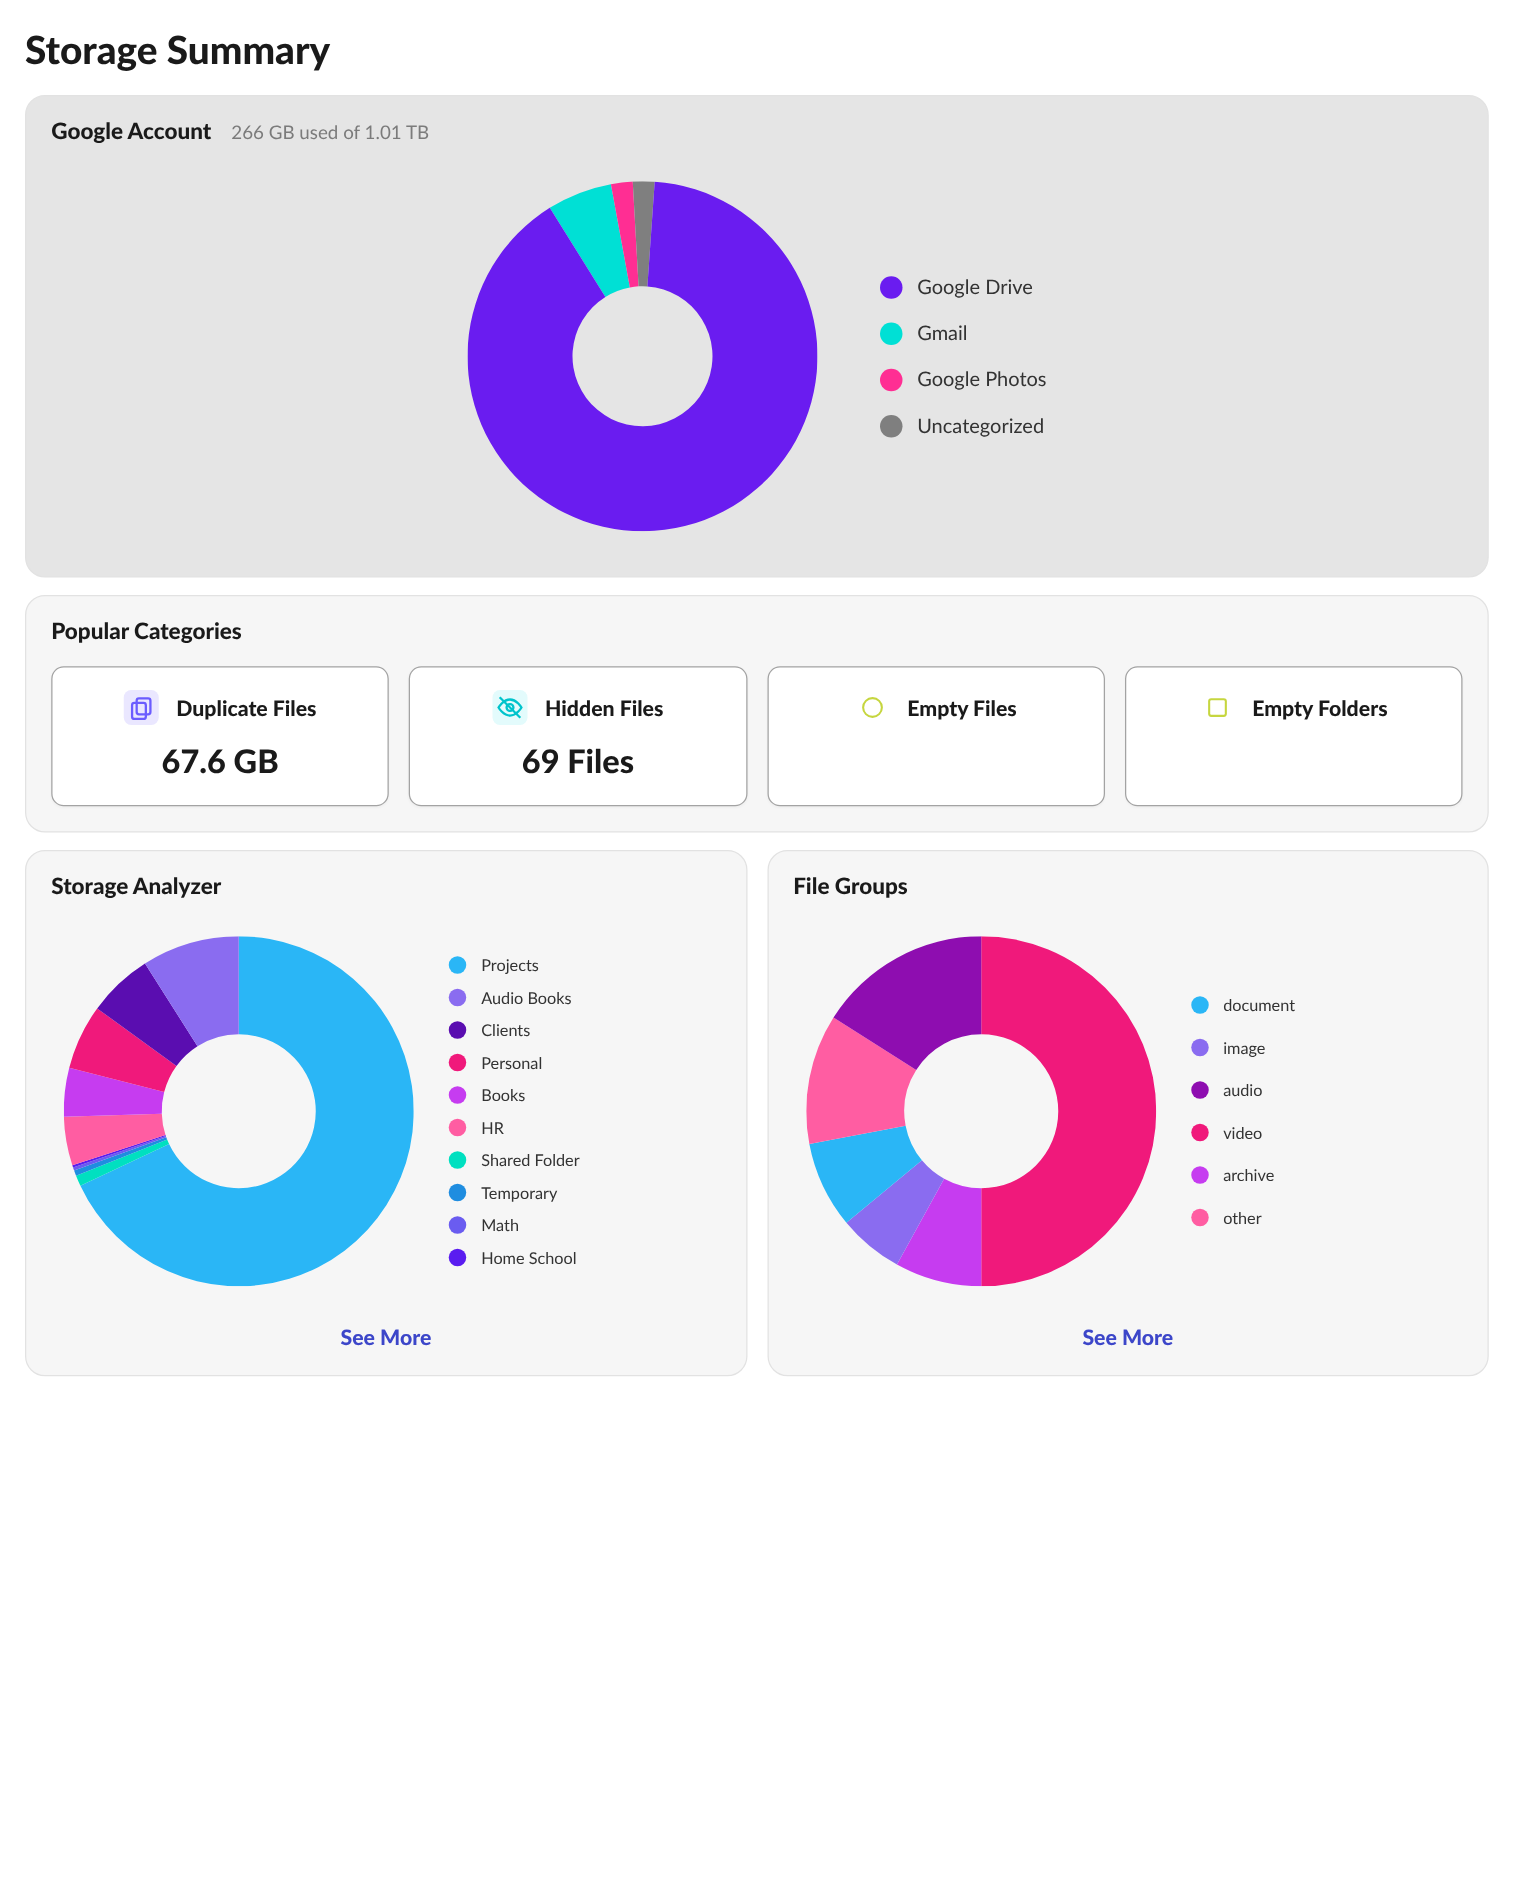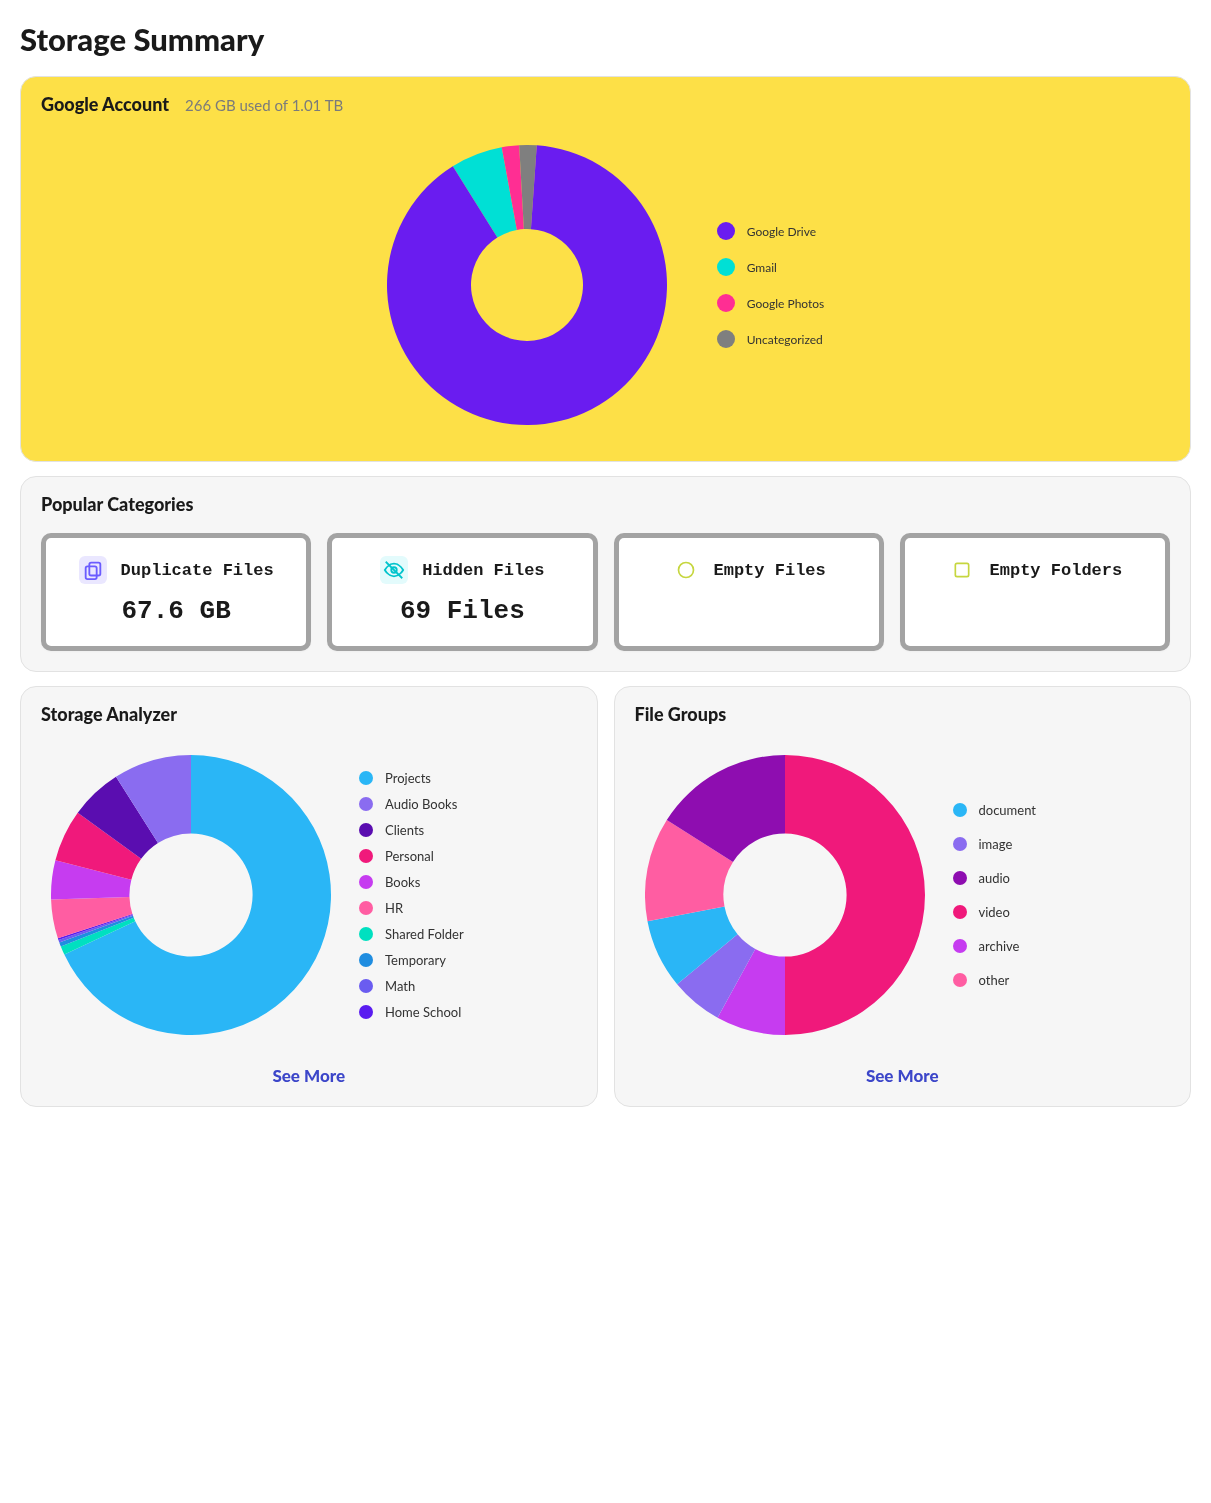--- a/index.html
+++ b/index.html
@@ -13,21 +13,21 @@
   h1 {
     font-size: 31px;
     font-weight: 900;
     margin-bottom: 18px;
   }
   .card {
     border-radius: 16px;
     border: 1px solid #e2e2e2;
     padding: 16px 20px;
     margin-bottom: 14px;
-    background: #fde047;
+    background: #e5e5e5;
   }
   .card.grey { background: #f6f6f6; }
   .card-header-row {
     display: flex;
     align-items: baseline;
     gap: 16px;
   }
   .card-title {
     font-size: 18px;
     font-weight: 900;
@@ -44,32 +44,31 @@
     padding: 30px 0 20px 0;
   }
   .donut-wrap.small-gap { gap: 28px; justify-content: flex-start; padding-left: 10px; }
   .legend-col { display: flex; flex-direction: column; gap: 18px; }
   .legend-item { display: flex; align-items: center; gap: 12px; }
   .legend-swatch {
     width: 18px; height: 18px; border-radius: 50%;
     flex: 0 0 18px;
   }
   .legend-swatch.sm { width: 14px; height: 14px; flex: 0 0 14px; }
-  .legend-label { font-size: 12px; color: #333; }
+  .legend-label { font-size: 16px; color: #333; }
   .legend-label.sm { font-size: 13px; }
   
   .cat-row { display: flex; gap: 16px; margin-top: 18px; margin-bottom: 4px; }
   .cat-card {
     flex: 1;
     background: #fff;
     border-radius: 10px;
-    border: 5px solid #a3a3a3;
+    border: 1px solid #a3a3a3;
     padding: 18px 14px 20px 14px;
     box-shadow: 0 1px 2px rgba(0,0,0,0.03);
-    font-family: Liberation Mono, monospace;
   }
   .cat-top { display: flex; align-items: center; gap: 14px; margin-bottom: 12px; justify-content: center;}
   .cat-icon {
     width: 28px; height: 28px;
     display: inline-flex; align-items: center; justify-content: center;
     border-radius: 6px;
   }
   .cat-name { font-size: 17px; font-weight: 900; }
   .cat-value { font-size: 26px; font-weight: 900; text-align: center; white-space: nowrap;}
   

